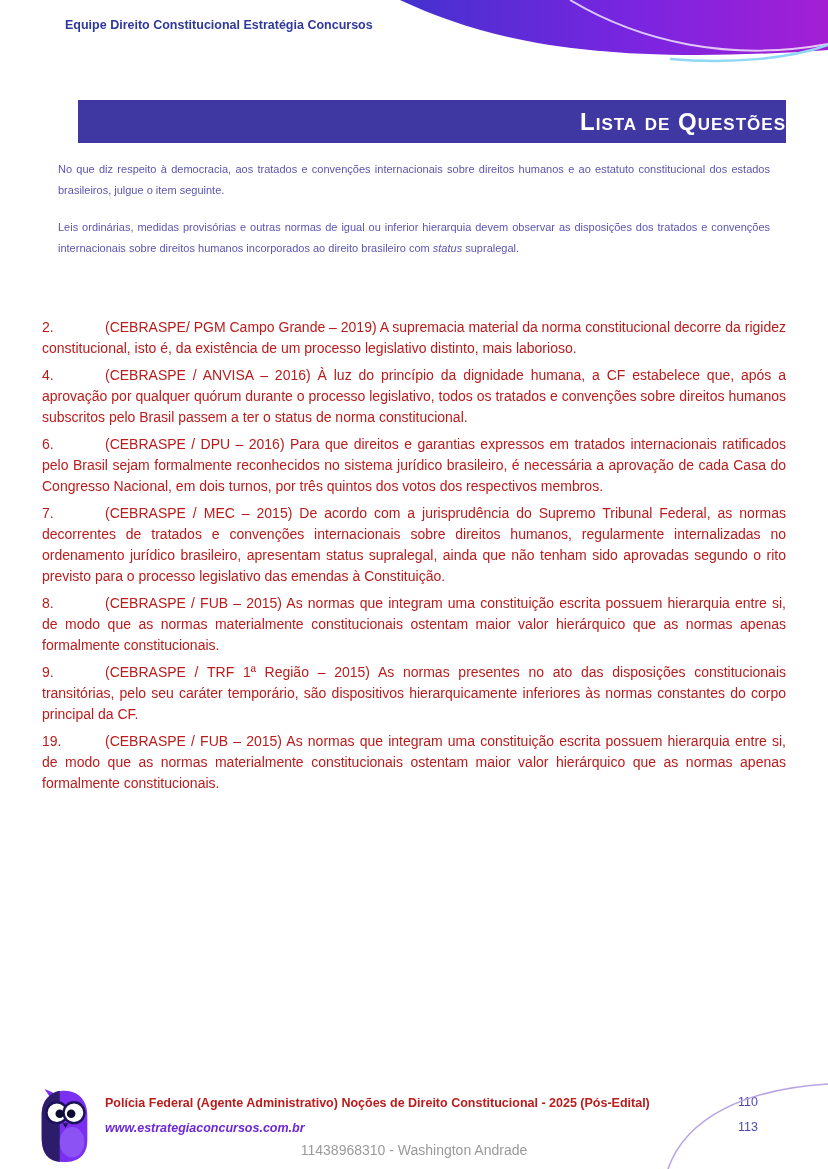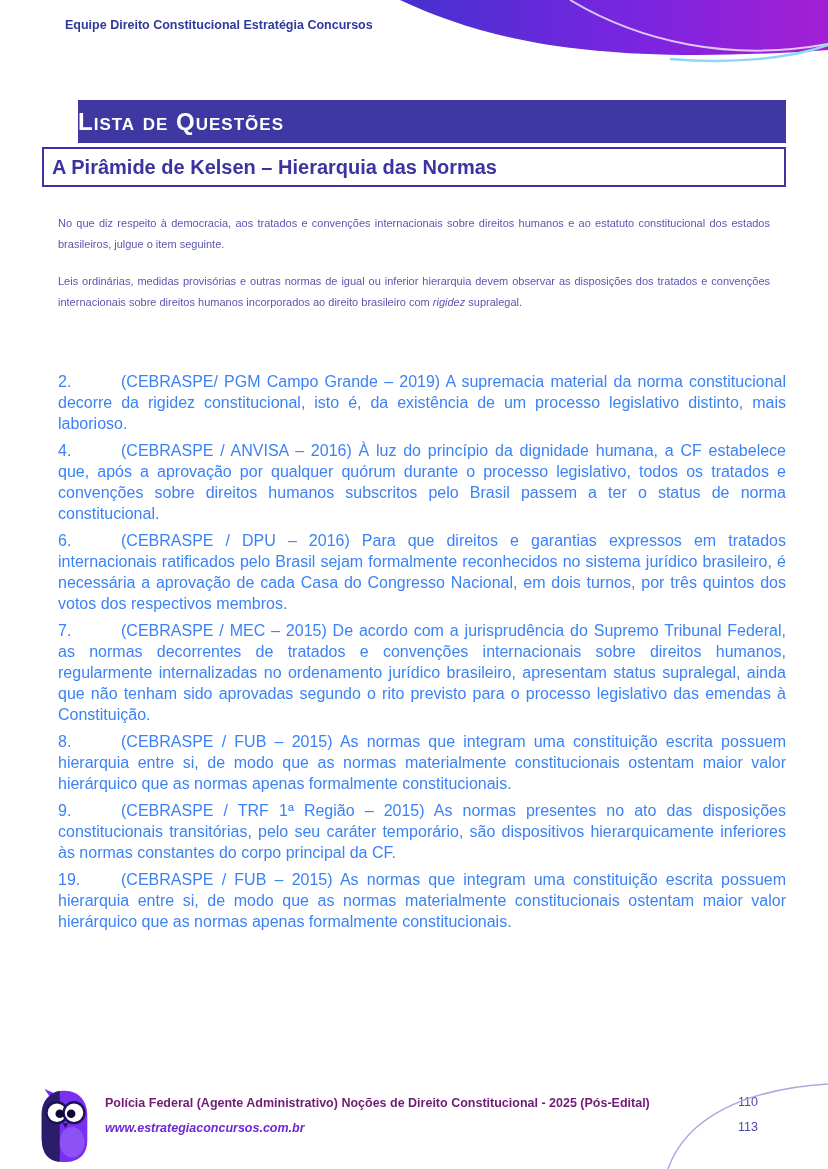--- a/index.html
+++ b/index.html
@@ -9,34 +9,34 @@
     font-family:"Liberation Sans",sans-serif;
   }
   
   .wave{position:absolute;top:0;right:0;}
   
   .header{position:absolute;top:14px;left:65px;color:#30389b;font-weight:bold;
           font-size:12.5px;line-height:23px;}
   
   .content{position:absolute;left:42px;top:100px;width:744px;}
   .banner{background:#3f38a2;height:43px;display:flex;align-items:center;
-          justify-content:flex-start;margin-bottom:4px;margin-left:36px;}
+          justify-content:flex-end;margin-bottom:4px;margin-left:36px;}
   .banner span{color:#ffffff;font-variant:small-caps;font-weight:bold;
                font-size:24px;letter-spacing:1px;}
   .titlebox{border:2px solid #3c33a0;height:36px;display:flex;align-items:center;
             padding-left:8px;margin-bottom:26px;}
   .titlebox span{color:#3c33a0;font-weight:bold;font-size:20px;}
   .qhead{color:#5b55b0;font-size:15px;margin:0 0 10px 0;white-space:pre-wrap;}
   p.body{color:#5b55b0;font-size:11px;line-height:21px;text-align:justify;margin:16px;}
   .spacer{height:42px;}
-  p.q{color:#3b82f6;font-size:16px;line-height:21px;text-align:justify;margin:0 0 6px 16px;}
+  p.q{color:#b91c1c;font-size:14px;line-height:21px;text-align:justify;margin:0 0 6px 0;}
   .qnum{display:inline-block;width:63px;}
   
   .owl{position:absolute;left:36px;top:1088px;}
-  .footer-course{position:absolute;left:105px;top:1096px;color:#701a75;
+  .footer-course{position:absolute;left:105px;top:1096px;color:#b91c1c;
                  font-weight:bold;font-size:12.5px;}
   .footer-url{position:absolute;left:105px;top:1121px;color:#6d28d9;
               font-weight:bold;font-style:italic;font-size:12.5px;text-decoration:none;}
   .pages{position:absolute;right:70px;top:1090px;text-align:center;
          color:#4a4ab0;font-size:12.5px;line-height:25px;}
   .arc{position:absolute;right:0;bottom:0;}
   .watermark{position:absolute;left:0;top:1142px;width:100%;text-align:center;
              color:#9a9a9a;font-size:14px;}
 </style>
 </head>
@@ -60,28 +60,25 @@
   <div class="header">
     <div>Equipe Direito Constitucional Estratégia Concursos</div>
   </div>
 
   <div class="content">
 
     <div class="banner">
       <span>Lista de Questões</span>
     </div>
 
-    <div class="titlebox">
-      <span>A Pirâmide de Kelsen – Hierarquia das Normas</span>
-    </div>
 
 
     <p class="body">No que diz respeito à democracia, aos tratados e convenções internacionais sobre direitos humanos e ao estatuto constitucional dos estados brasileiros, julgue o item seguinte.</p>
 
-    <p class="body"><span>Leis ordinárias, medidas provisórias e outras normas de igual ou inferior hierarquia devem observar as disposições dos tratados e convenções internacionais sobre direitos humanos incorporados ao direito brasileiro com </span><i>rigidez</i><span> supralegal.</span></p>
+    <p class="body"><span>Leis ordinárias, medidas provisórias e outras normas de igual ou inferior hierarquia devem observar as disposições dos tratados e convenções internacionais sobre direitos humanos incorporados ao direito brasileiro com </span><i>status</i><span> supralegal.</span></p>
 
     <div class="spacer"></div>
 
     <p class="q"><span class="qnum">2.</span><span>(CEBRASPE/ PGM Campo Grande – 2019) A supremacia material da norma constitucional decorre da rigidez constitucional, isto é, da existência de um processo legislativo distinto, mais laborioso.</span></p>
 
 
     <p class="q"><span class="qnum">4.</span><span>(CEBRASPE / ANVISA – 2016) À luz do princípio da dignidade humana, a CF estabelece que, após a aprovação por qualquer quórum durante o processo legislativo, todos os tratados e convenções sobre direitos humanos subscritos pelo Brasil passem a ter o status de norma constitucional.</span></p>
 
 
     <p class="q"><span class="qnum">6.</span><span>(CEBRASPE / DPU – 2016) Para que direitos e garantias expressos em tratados internacionais ratificados pelo Brasil sejam formalmente reconhecidos no sistema jurídico brasileiro, é necessária a aprovação de cada Casa do Congresso Nacional, em dois turnos, por três quintos dos votos dos respectivos membros.</span></p>
@@ -113,14 +110,15 @@
 
   <div class="pages">
     <div>110</div>
     <div>113</div>
   </div>
 
   <svg class="arc" width="172" height="92" viewBox="0 0 172 92">
     <path d="M12,92 C30,40 90,12 172,7" fill="none" stroke="#b7a4e3" stroke-width="1.6"></path>
   </svg>
 
+  <div class="watermark">11438968310 - Washington Andrade</div>
 
 </div>
 
 </body></html>

